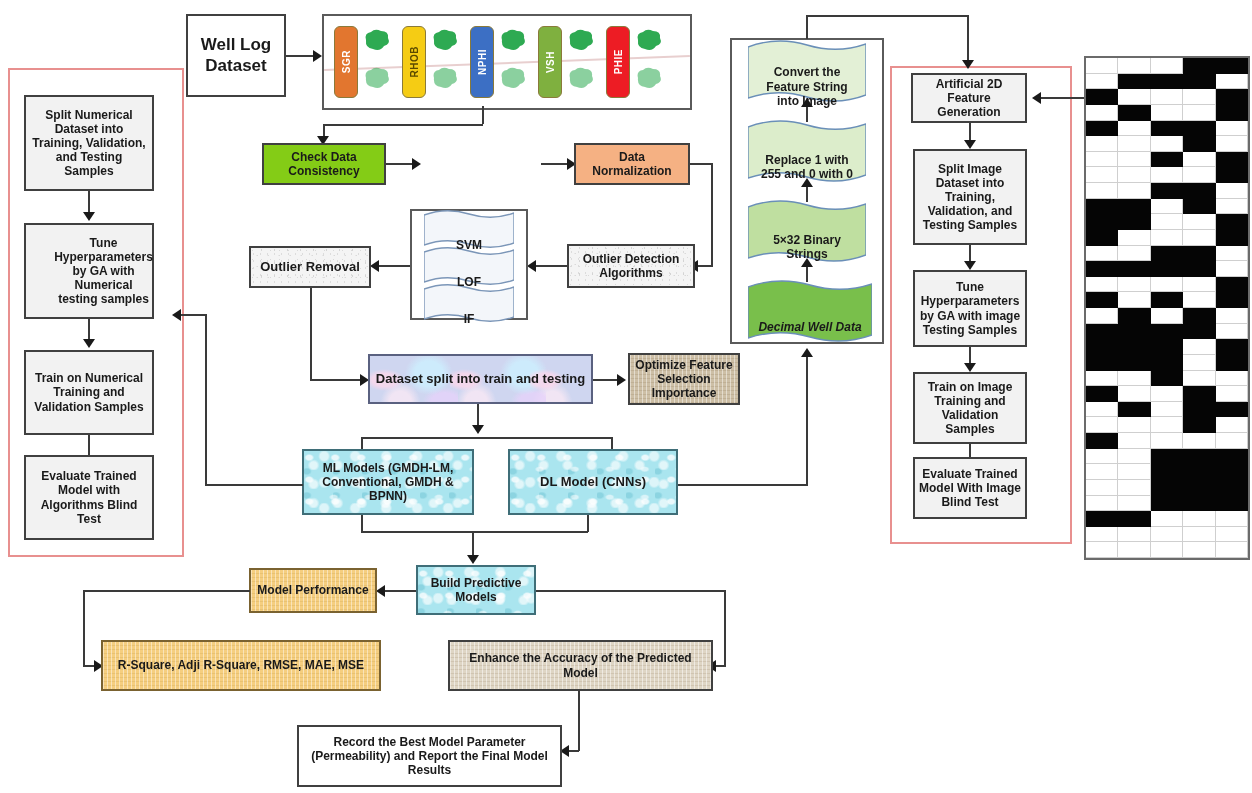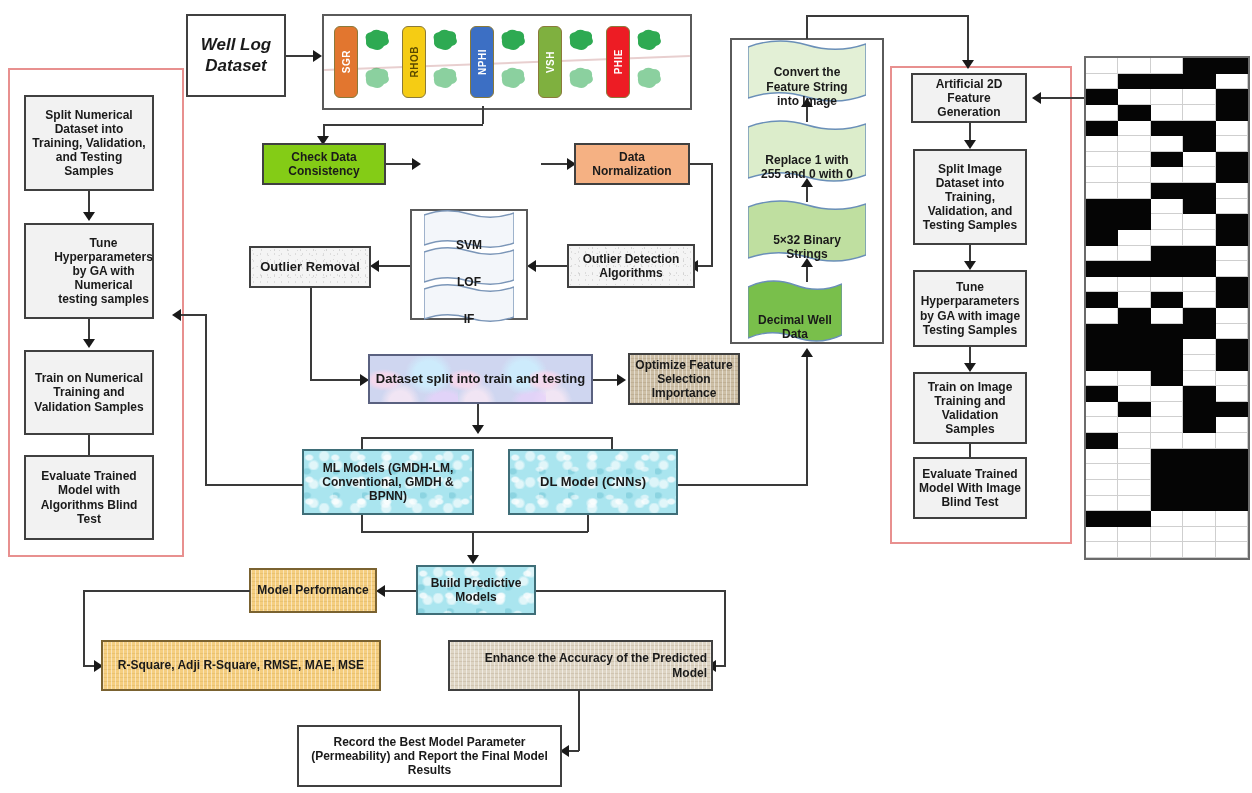--- a/index.html
+++ b/index.html
@@ -69,21 +69,21 @@
   .curve{position:absolute;left:0;top:46px;width:100%;height:2px;background:#e8cfcf;transform:rotate(-2.2deg);}
   .track{position:absolute;top:10px;width:22px;height:70px;border-radius:6px;border:1px solid #8a7a3a;
          display:flex;align-items:center;justify-content:center;}
   .track span{writing-mode:vertical-rl;transform:rotate(180deg);font-size:10px;font-weight:bold;color:#fff;letter-spacing:.5px;}
   .blob{position:absolute;width:30px;height:26px;}
 
   
   #bingrid{position:absolute;left:1084px;top:56px;width:162px;height:500px;border:2px solid #6b6b6b;background:#fff;
            display:grid;grid-template-columns:repeat(5,1fr);}
   #bingrid i{display:block;border-right:1px solid #cfcfcf;border-bottom:1px solid #cfcfcf;}
-  #bingrid i.on{background:#050505;border-right-color:#050505;border-bottom-color:#050505;} .t12{font-size:12px;} .t13{font-size:13px;} .t17{font-size:17px;font-style:italic;}
+  #bingrid i.on{background:#050505;border-right-color:#050505;border-bottom-color:#050505;} .t12{font-size:12px;} .t13{font-size:13px;} .t17{font-size:17px;}
 </style>
 </head>
 <body>
 
 <div id="stage">
 
   <div class="redframe" style="left:8px;top:68px;width:176px;height:489px;"></div>
   <div class="redframe" style="left:890px;top:66px;width:182px;height:478px;"></div>
 
   <div class="box white t17" style="left:186px;top:14px;width:100px;height:83px;">
@@ -262,21 +262,21 @@
 
   <div class="wavy t12" style="left:748px;top:200px;width:118px;height:62px;">
     <svg class="wsvg" viewBox="0 0 118 62" preserveAspectRatio="none">
       <path d="M0,7 Q29,-4 59,5 Q89,14 118,4 L118,55 Q89,66 59,57 Q29,48 0,58 Z" fill="#bfdfa0" stroke="#6a8fb8" stroke-width="1.4"></path>
     </svg>
     <span class="wtxt">5×32 Binary Strings</span>
   </div>
   <div class="ln lnv" style="left:806px;top:264px;height:18px;"></div>
   <div class="arr au" style="left:801px;top:258px;"></div>
 
-  <div class="wavy t12" style="left:748px;top:280px;width:94px;height:62px;">
+  <div class="wavy t12" style="left:748px;top:280px;width:124px;height:62px;font-style:italic;">
     <svg class="wsvg" viewBox="0 0 118 62" preserveAspectRatio="none">
       <path d="M0,7 Q29,-4 59,5 Q89,14 118,4 L118,55 Q89,66 59,57 Q29,48 0,58 Z" fill="#79bf4b" stroke="#6a8fb8" stroke-width="1.4"></path>
     </svg>
     <span class="wtxt">Decimal Well Data</span>
   </div>
 
   <div class="ln lnh" style="left:678px;top:484px;width:130px;"></div>
   <div class="ln lnv" style="left:806px;top:356px;height:130px;"></div>
   <div class="arr au" style="left:801px;top:348px;"></div>
 
@@ -531,21 +531,21 @@
 
   <div class="box gold t12" style="left:101px;top:640px;width:280px;height:51px;">
     <span>R-Square, Adji R-Square, RMSE, MAE, MSE</span>
   </div>
 
   <div class="ln lnh" style="left:536px;top:590px;width:190px;"></div>
   <div class="ln lnv" style="left:724px;top:590px;height:76px;"></div>
   <div class="ln lnh" style="left:712px;top:665px;width:14px;"></div>
   <div class="arr ar" style="left:707px;top:660px;transform:rotate(180deg);"></div>
 
-  <div class="box tan-l t12" style="left:448px;top:640px;width:265px;height:51px;text-align:right;">
+  <div class="box tan-l t12" style="left:448px;top:640px;width:265px;height:51px;">
     <span>Enhance the Accuracy of the Predicted Model</span>
   </div>
 
   <div class="ln lnv" style="left:578px;top:691px;height:60px;"></div>
   <div class="ln lnh" style="left:566px;top:750px;width:13px;"></div>
   <div class="arr ar" style="left:560px;top:745px;transform:rotate(180deg);"></div>
 
   <div class="box white t12" style="left:297px;top:725px;width:265px;height:62px;">
     <span>Record the Best Model  Parameter (Permeability) and  Report the Final Model Results</span>
   </div>

